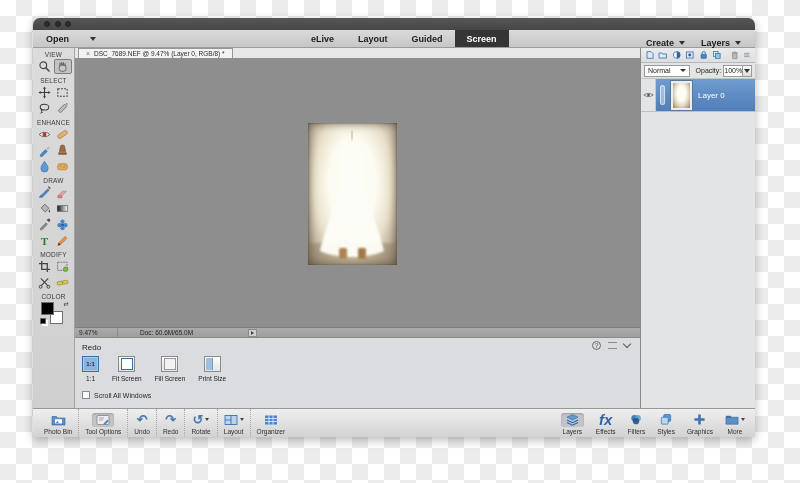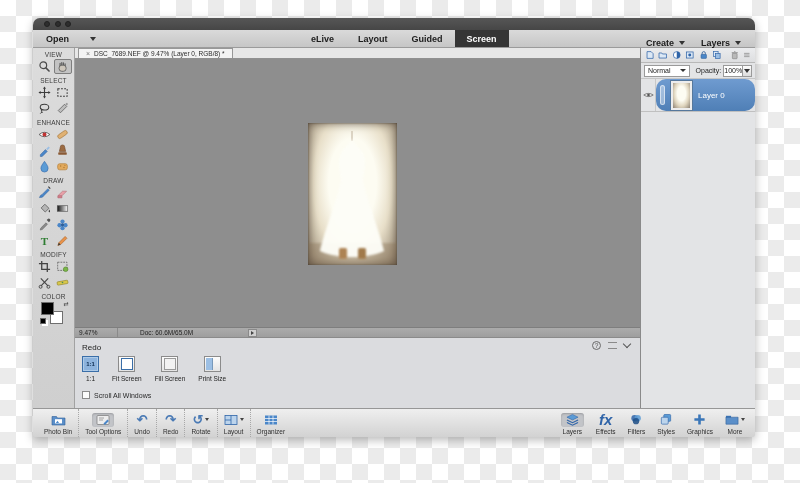--- a/index.html
+++ b/index.html
@@ -92,21 +92,21 @@
   .blend-select { width:56px; height:12px; background:#fff; border:1px solid #9a9a9a; font-size:7px; color:#222;
     display:flex; align-items:center; padding:0 3px; }
   .blend-select .caret { margin-left:auto; border-top-width:3.5px; border-left-width:3px; border-right-width:3px; }
   .op-label { font-size:7px; color:#222; margin-left:6px; }
   .op-box { width:22px; height:12px; background:#fff; border:1px solid #9a9a9a; font-size:7px; color:#222;
     display:flex; align-items:center; justify-content:center; margin-left:2px; }
   .op-drop { width:11px; height:12px; background:linear-gradient(#fdfdfd,#dcdcdc); border:1px solid #9a9a9a; border-left:none;
     display:flex; align-items:center; justify-content:center; }
   .layer-row { height:33px; display:flex; border-bottom:1px solid #c0c0c0; }
   .eye-cell { width:15px; display:flex; align-items:center; justify-content:center; background:#e3e4e6; border-right:1px solid #c8c8c8; }
-  .layer-body { flex:1; background:linear-gradient(#6f9bd0,#4f7fb6); display:flex; align-items:center; gap:6px; padding:0 4px;border-radius:10px; }
+  .layer-body { flex:1; background:linear-gradient(#6f9bd0,#4f7fb6); display:flex; align-items:center; gap:6px; padding:0 4px; }
   .link-pill { width:5px; height:20px; border-radius:3px; background:rgba(255,255,255,.4); border:1px solid rgba(255,255,255,.55); }
   .layer-thumb { width:21px; height:29px; border:2px solid #ededed; outline:1px solid #56789c;
     background:radial-gradient(ellipse at 50% 42%, #fdfcf2 35%, #e0d6bf 62%, #8d8274 100%); }
   .layer-name { font-size:8px; color:#fff; }
   
   .taskbar { position:absolute; left:0; bottom:0; width:100%; height:29px;
     background:linear-gradient(#efefef,#d2d2d2); border-top:1px solid #979797;
     display:flex; align-items:stretch; }
   .tb-left { display:flex; align-items:stretch; padding-left:5px; }
   .tb-right { margin-left:auto; display:flex; align-items:stretch; padding-right:4px; }

